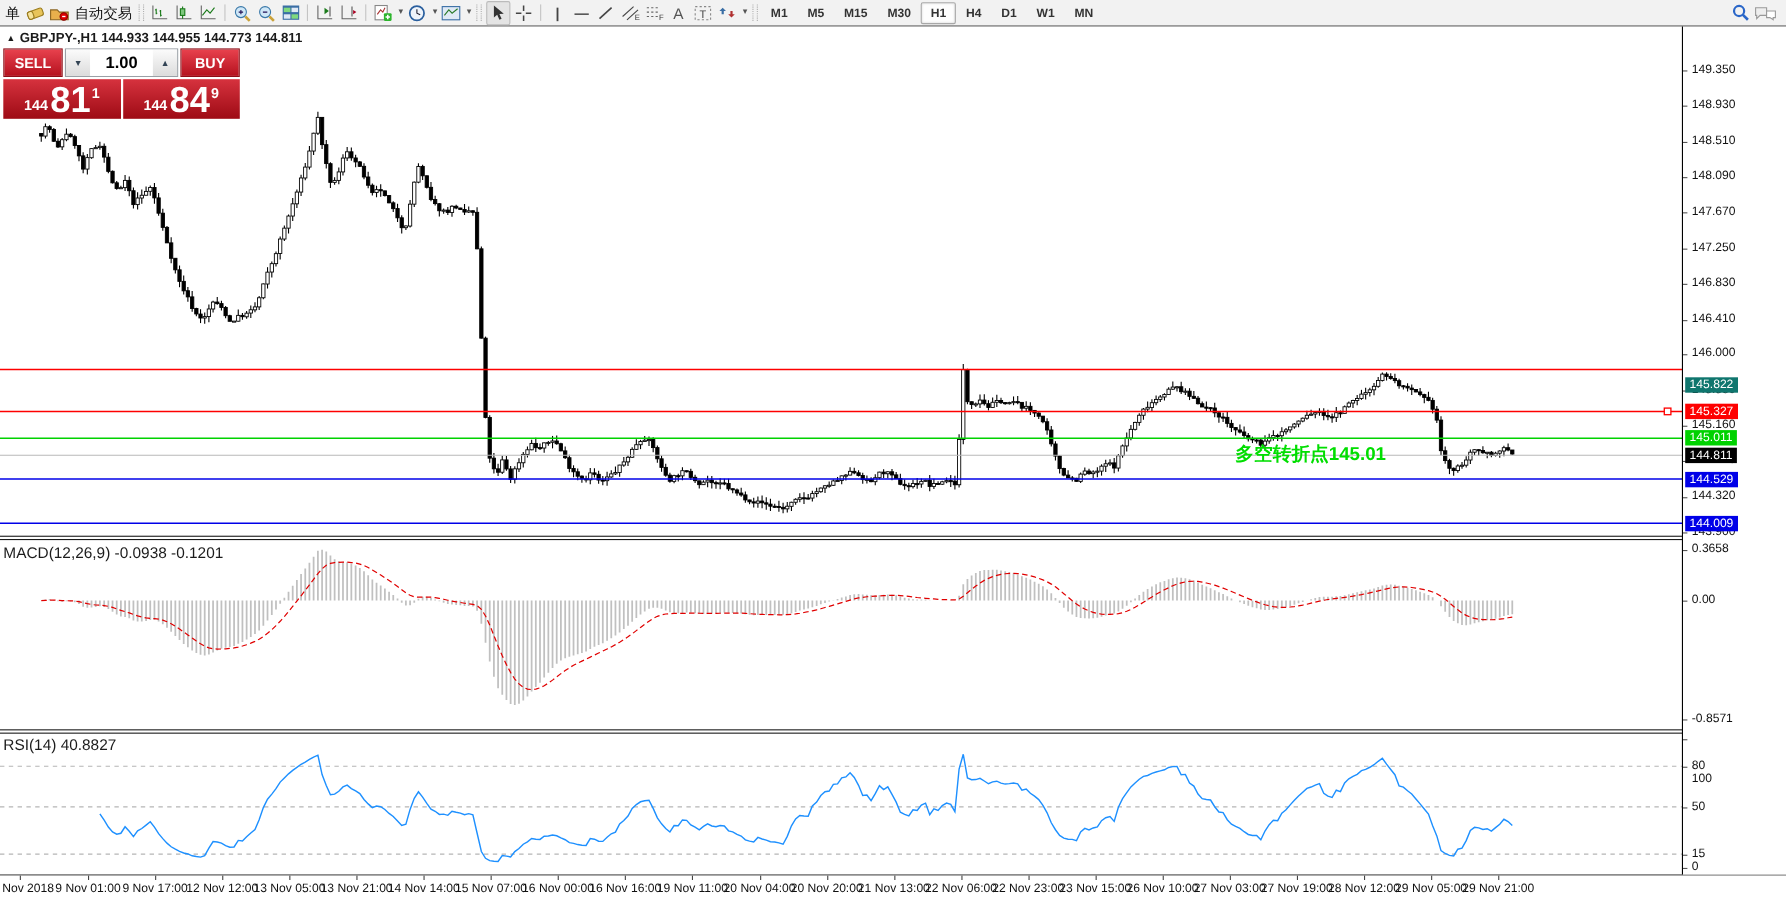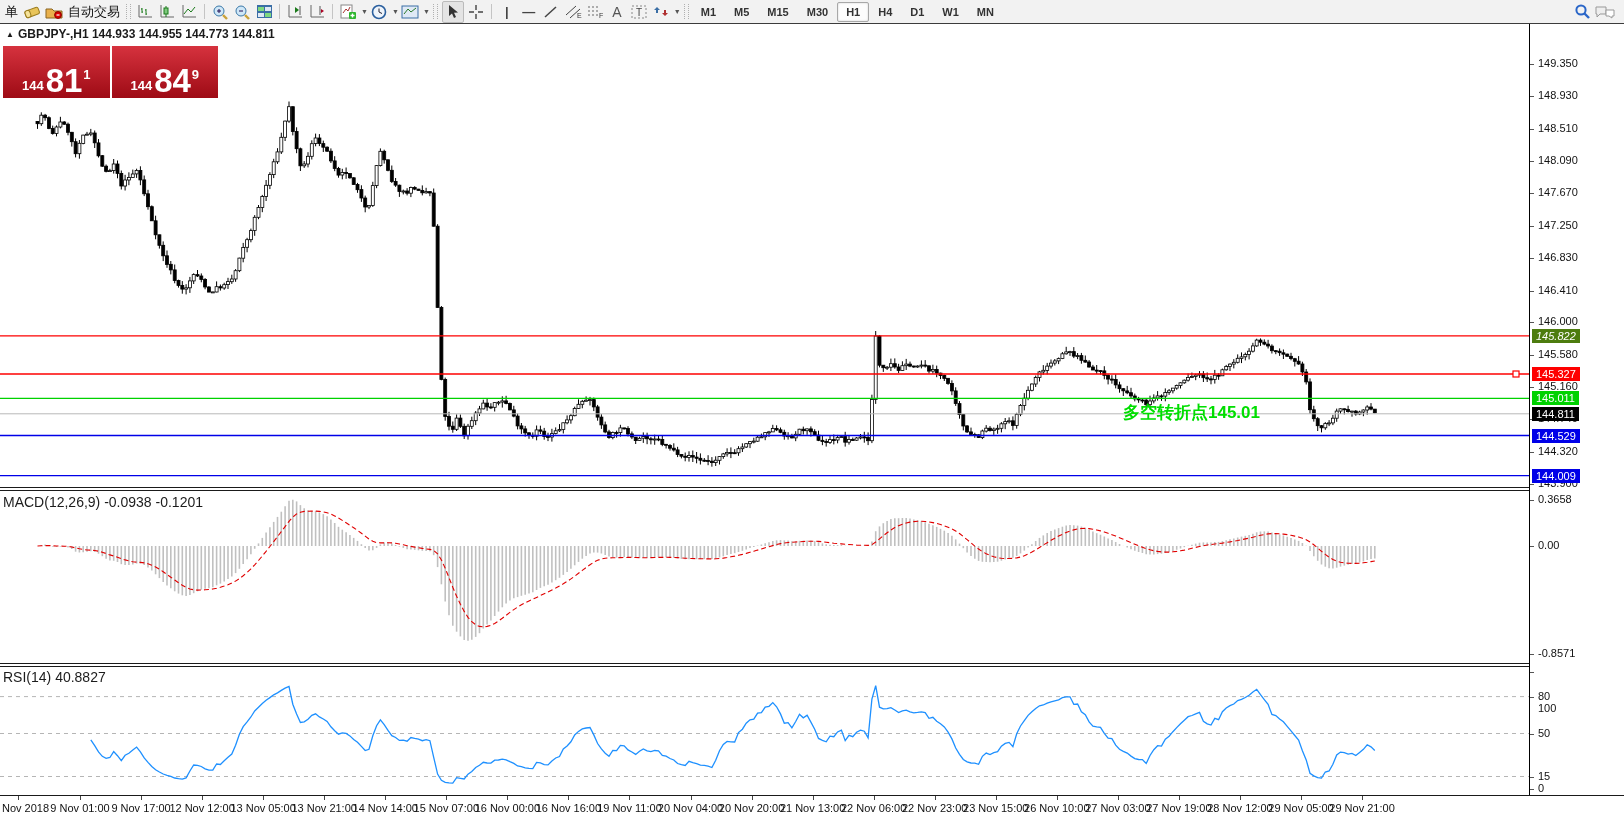--- a/index.html
+++ b/index.html
@@ -47,21 +47,21 @@
   .trade-panel{position:absolute;left:3px;top:44px;width:215px;z-index:10;
                font-family:"Liberation Sans",sans-serif;}
   .tp-row1{display:flex;height:26px;}
   .tp-btn{flex:0 0 52px;background:linear-gradient(#e8414d,#b5121f);border:1px solid #8d0d16;
           color:#fff;font-size:13px;font-weight:bold;display:flex;align-items:center;justify-content:center;}
   .tp-vol{flex:1 1 auto;display:flex;border:1px solid #9aa0a6;background:#fff;margin:0 2px;}
   .tp-spin{width:22px;background:linear-gradient(#fbfbfb,#dcdcdc);border:0;color:#345;font-size:8px;
            display:flex;align-items:center;justify-content:center;}
   .tp-vol input{flex:1;border:0;outline:none;font-size:15px;font-weight:bold;text-align:center;width:40px;
                 font-family:"Liberation Sans",sans-serif;color:#000;}
-  .tp-row2{display:flex;height:52px;margin-top:2px;}
+  .tp-row2{display:flex;height:36px;margin-top:2px;}
   .tp-price{flex:1;background:linear-gradient(#d6323e,#9e0b15);color:#fff;display:flex;align-items:flex-end;
             justify-content:center;padding-bottom:2px;}
   .tp-price.sell{margin-right:1px;}
   .tp-price.buy{margin-left:1px;}
   .tp-small{font-size:13px;font-weight:bold;margin:0 2px 3px 0;}
   .tp-big{font-size:33px;font-weight:bold;line-height:30px;}
   .tp-sup{font-size:13px;font-weight:bold;margin:0 0 14px 1px;}
 </style>
 </head>
 <body>
@@ -1370,21 +1370,21 @@
       <div class="tickmark" style="top: 648px;"></div>
       <div class="ticklabel" style="top: 638px; margin-top: 40px;">100</div>
       <div class="tickmark" style="top: 673px;"></div>
       <div class="ticklabel" style="top: 666px;">80</div>
       <div class="tickmark" style="top: 710px;"></div>
       <div class="ticklabel" style="top: 703px;">50</div>
       <div class="tickmark" style="top: 753px;"></div>
       <div class="ticklabel" style="top: 746px;">15</div>
       <div class="tickmark" style="top: 765px;"></div>
       <div class="ticklabel" style="top: 758px;">0</div>
-      <div class="chip" style="top: 305px; background: #4d7c0f; color: rgb(255, 255, 255); font-style: italic;">145.822</div>
+      <div class="chip" style="top: 319px; background: #0f766e; color: rgb(255, 255, 255);">145.822</div>
       <div class="chip" style="top: 343px; background: rgb(254, 0, 0); color: rgb(255, 255, 255);">145.327</div>
       <div class="chip" style="top: 367px; background: rgb(0, 210, 0); color: rgb(255, 255, 255);">145.011</div>
       <div class="chip" style="top: 405px; background: rgb(0, 0, 232); color: rgb(255, 255, 255);">144.529</div>
       <div class="chip" style="top: 445px; background: rgb(0, 0, 232); color: rgb(255, 255, 255);">144.009</div>
       <div class="chip" style="top: 383px; background: rgb(0, 0, 0); color: rgb(255, 255, 255);">144.811</div>
     </div>
   <div id="time-axis">
       <div class="time-label" style="left: 2px;">Nov 2018</div>
       <div class="time-tick" style="left: 18px;"></div>
       <div class="time-label" style="left: 80px; transform: translateX(-50%);">9 Nov 01:00</div>
@@ -1436,20 +1436,29 @@
   <div class="ind-label" style="left:3px;top:494px;">
     <span>MACD(12,26,9)</span>&nbsp;<span>-0.0938 -0.1201</span>
   </div>
   <div class="ind-label" style="left:3px;top:669px;text-align:center;">
     <span>RSI(14)</span>&nbsp;<span>40.8827</span>
   </div>
 
   <div class="annotation" id="annotation" style="left: 1123px; top: 401px; color: rgb(0, 222, 0);">多空转折点145.01</div>
 
   <div class="trade-panel">
+    <div class="tp-row1">
+      <div class="tp-btn">SELL</div>
+      <div class="tp-vol">
+        <button class="tp-spin">▼</button>
+        <input value="1.00" style="">
+        <button class="tp-spin">▲</button>
+      </div>
+      <div class="tp-btn">BUY</div>
+    </div>
     <div class="tp-row2">
       <div class="tp-price sell">
         <span class="tp-small">144</span>
         <span class="tp-big">81</span>
         <span class="tp-sup">1</span>
       </div>
       <div class="tp-price buy">
         <span class="tp-small">144</span>
         <span class="tp-big">84</span>
         <span class="tp-sup">9</span>

